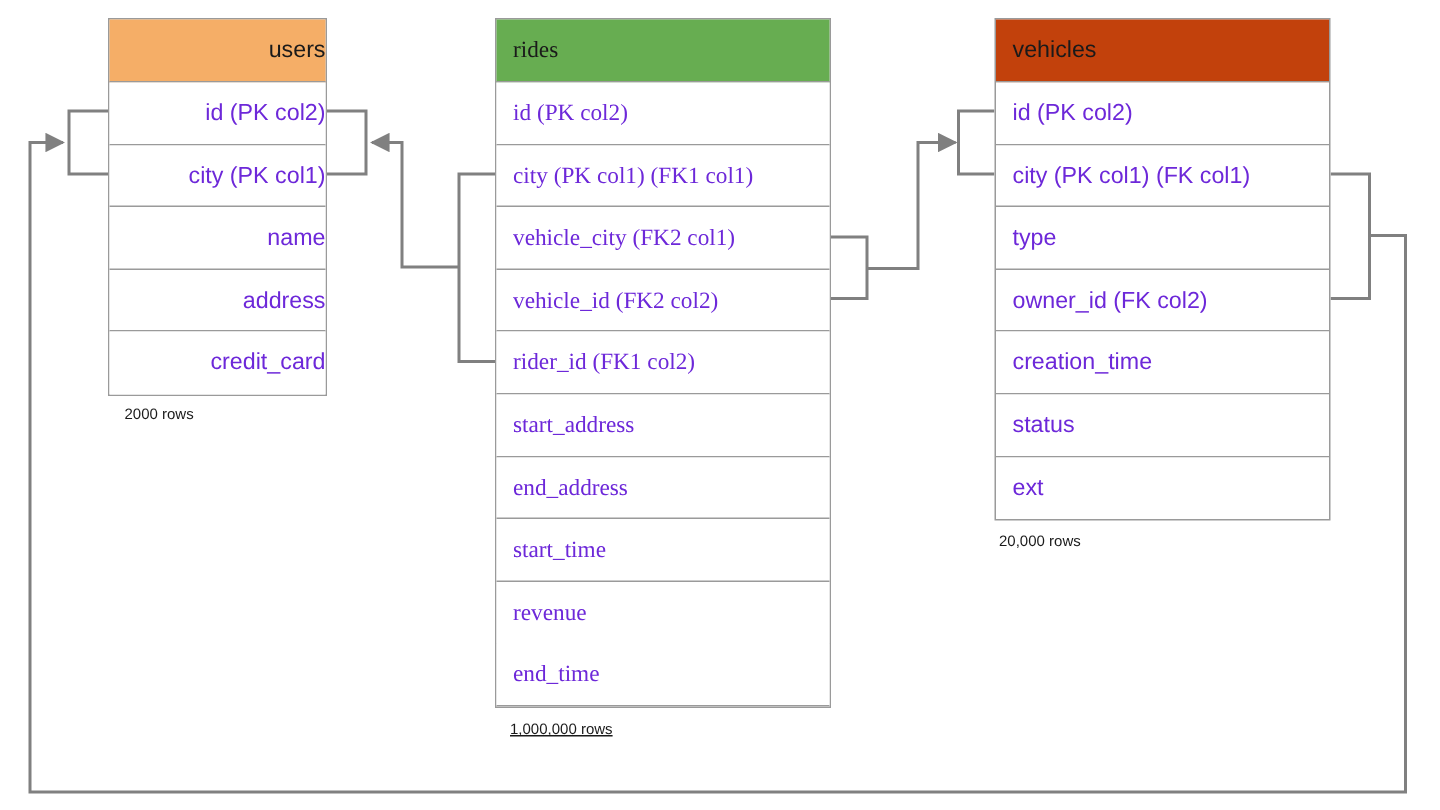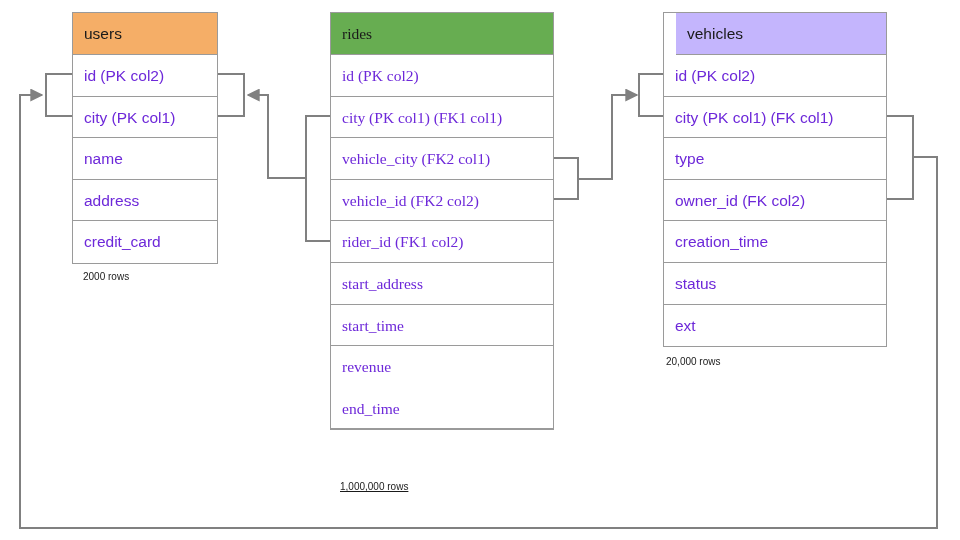--- a/index.html
+++ b/index.html
@@ -109,46 +109,47 @@
 
     <g>
       <path d="M 887 116 L 913 116 L 913 199 L 887 199" fill="none" stroke="#808080" stroke-width="2"></path>
     </g>
 
     <g>
       <path d="M 913 157 L 937 157 L 937 528 L 20 528 L 20 95 L 42 95" fill="none" stroke="#808080" stroke-width="2" marker-end="url(#arrow)"></path>
     </g>
   </svg>
 
-  <div class="table-box" style="left:72px; top:12px; width:146px;">
+  <div class="table-box" style="left:72px; top:12px; width:146px;text-align:right;">
     <div class="table-header" style="background:#f5ae67;">users</div>
     <div class="table-row">id (PK col2)</div>
     <div class="table-row">city (PK col1)</div>
     <div class="table-row">name</div>
     <div class="table-row">address</div>
     <div class="table-row last">credit_card</div>
   </div>
   <div class="row-count" style="left:83px; top:271px;">2000 rows</div>
 
   <div class="table-box" style="left:330px; top:12px; width:224px;font-family:Liberation Serif, serif;">
     <div class="table-header" style="background:#67ad51;">rides</div>
     <div class="table-row">id (PK col2)</div>
     <div class="table-row">city (PK col1) (FK1 col1)</div>
     <div class="table-row">vehicle_city (FK2 col1)</div>
     <div class="table-row">vehicle_id (FK2 col2)</div>
     <div class="table-row">rider_id (FK1 col2)</div>
     <div class="table-row">start_address</div>
+    <div class="table-row">end_address</div>
     <div class="table-row">start_time</div>
     <div class="table-row last">revenue</div>
     <div class="table-row">end_time</div>
   </div>
   <div class="row-count" style="left:340px; top:481px;text-decoration:underline;">1,000,000 rows</div>
 
   <div class="table-box" style="left:663px; top:12px; width:224px;">
-    <div class="table-header" style="background:#c4b5fd;margin-left:12px;">vehicles</div>
+    <div class="table-header" style="background:#c2410c;">vehicles</div>
     <div class="table-row">id (PK col2)</div>
     <div class="table-row">city (PK col1) (FK col1)</div>
     <div class="table-row">type</div>
     <div class="table-row">owner_id (FK col2)</div>
     <div class="table-row">creation_time</div>
     <div class="table-row">status</div>
     <div class="table-row last">ext</div>
   </div>
   <div class="row-count" style="left:666px; top:356px;">20,000 rows</div>
 

